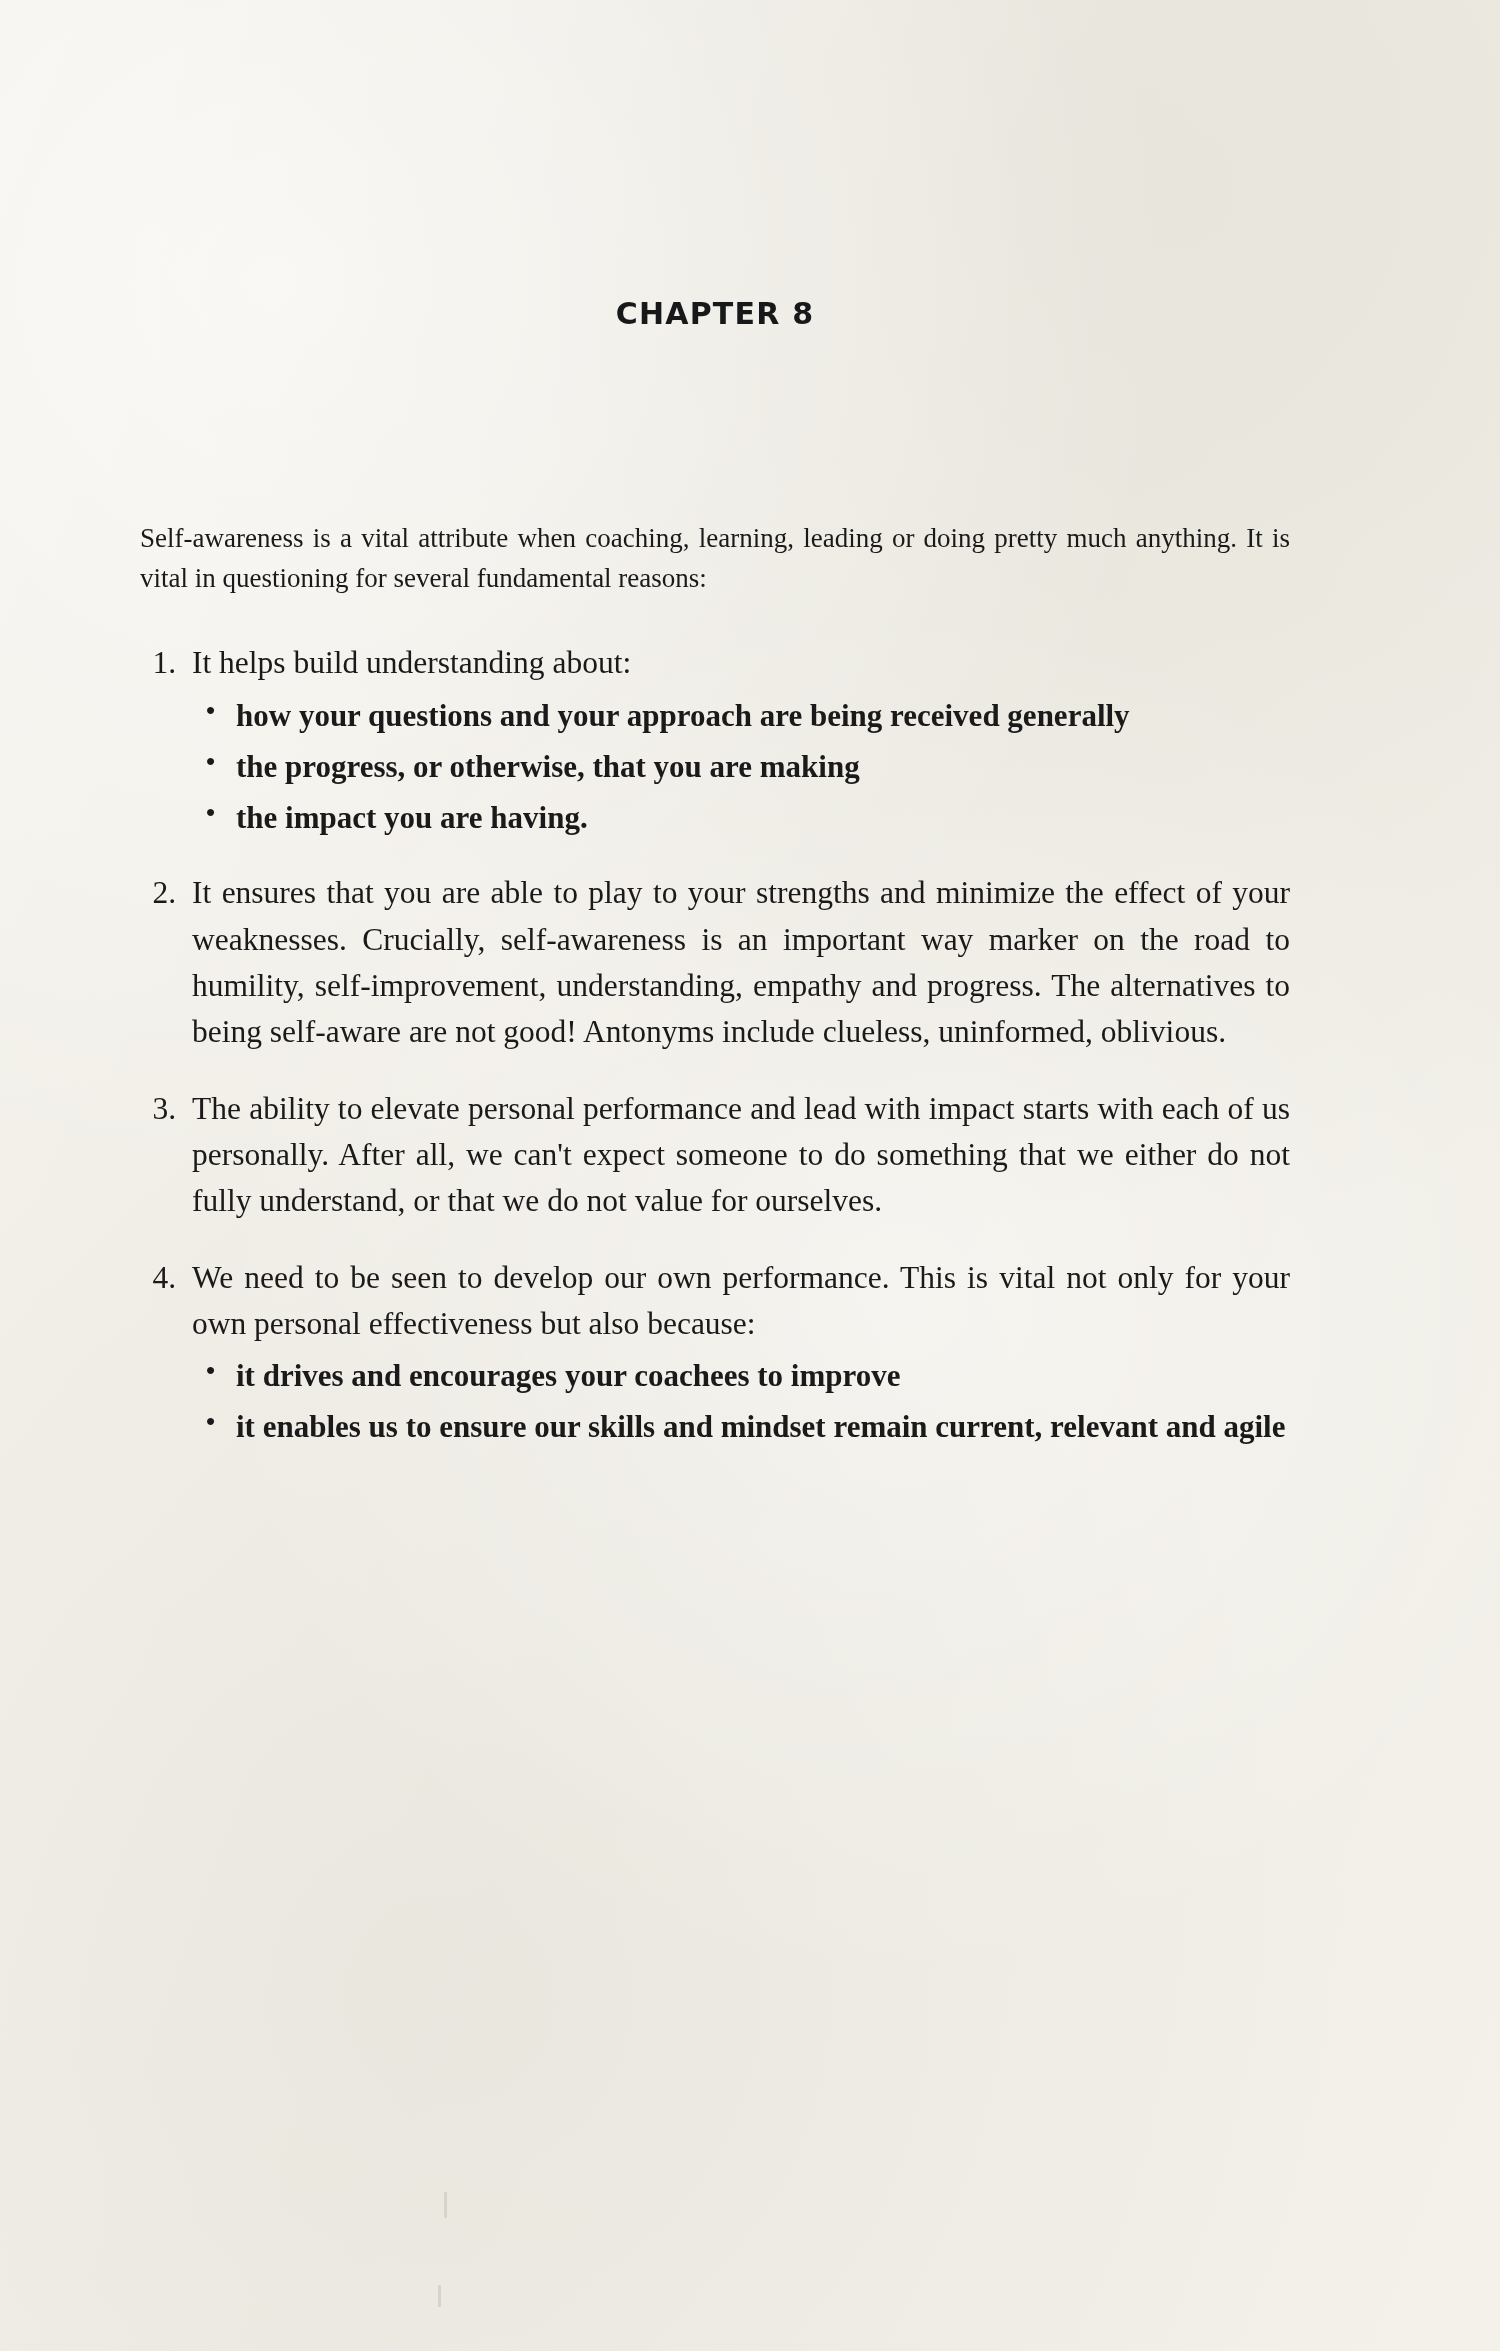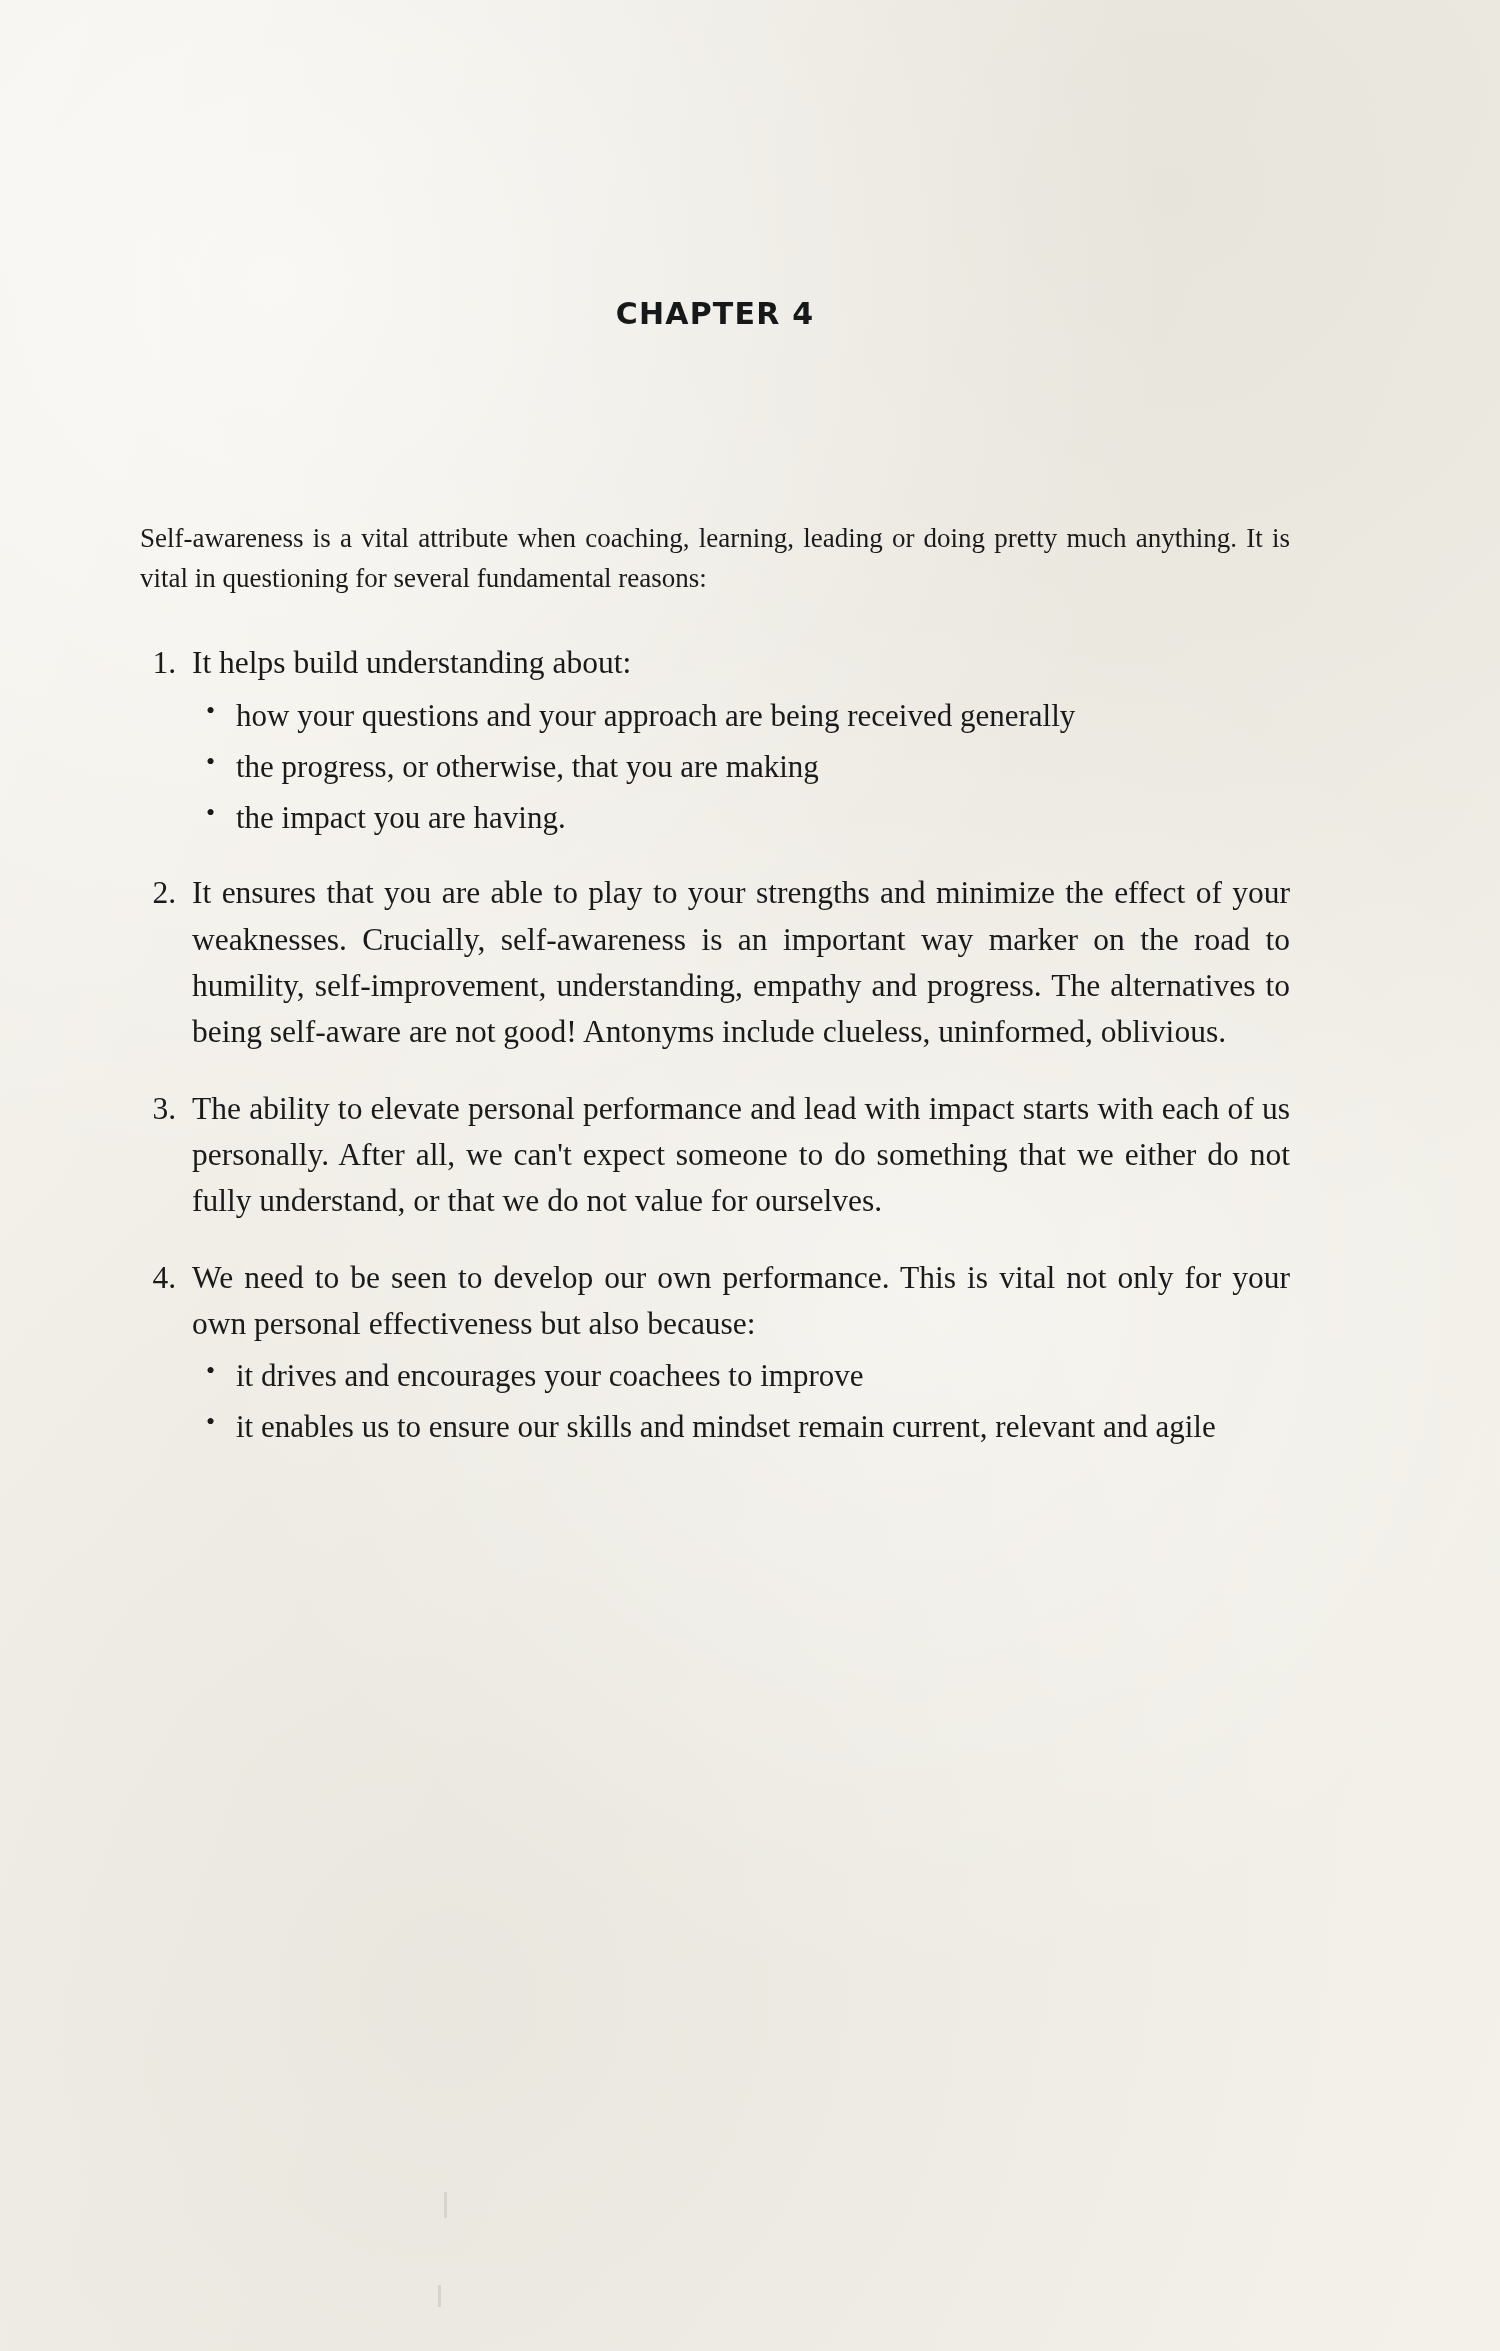--- a/index.html
+++ b/index.html
@@ -92,20 +92,21 @@
     margin: 4px 0 0 0;
     padding: 0;
   }
   ul.bullets > li {
     position: relative;
     padding-left: 44px;
     margin-top: 6px;
     font-size: 31px;
     line-height: 1.46;
     text-align: justify;
+    font-weight: bold;
   }
   ul.bullets > li::before {
     content: "\2022";
     position: absolute;
     left: 14px;
     top: -1px;
     font-size: 26px;
   }
   .j-last-left {
     text-align: left;
@@ -124,21 +125,21 @@
 <body>
 
 <div class="paper-texture"></div>
 
 <div class="page">
   <div class="smudge" style="left:444px; top:2192px; width:3px; height:26px;"></div>
   <div class="smudge" style="left:438px; top:2285px; width:3px; height:22px;"></div>
 
   <div class="content">
 
-    <div class="chapter-label">CHAPTER 4</div>
+    <div class="chapter-label">CHAPTER 8</div>
 
     <p class="body-block">Self-awareness is a vital attribute when coaching, learning, leading or doing pretty much anything. It is vital in questioning for several fundamental reasons:</p>
 
     <ol class="numlist">
 
       <li>
         <span class="num">1.</span>
         <span class="tight">It helps build understanding about:</span>
         <ul class="bullets">
           <li>how your questions and your approach are being received generally</li>

